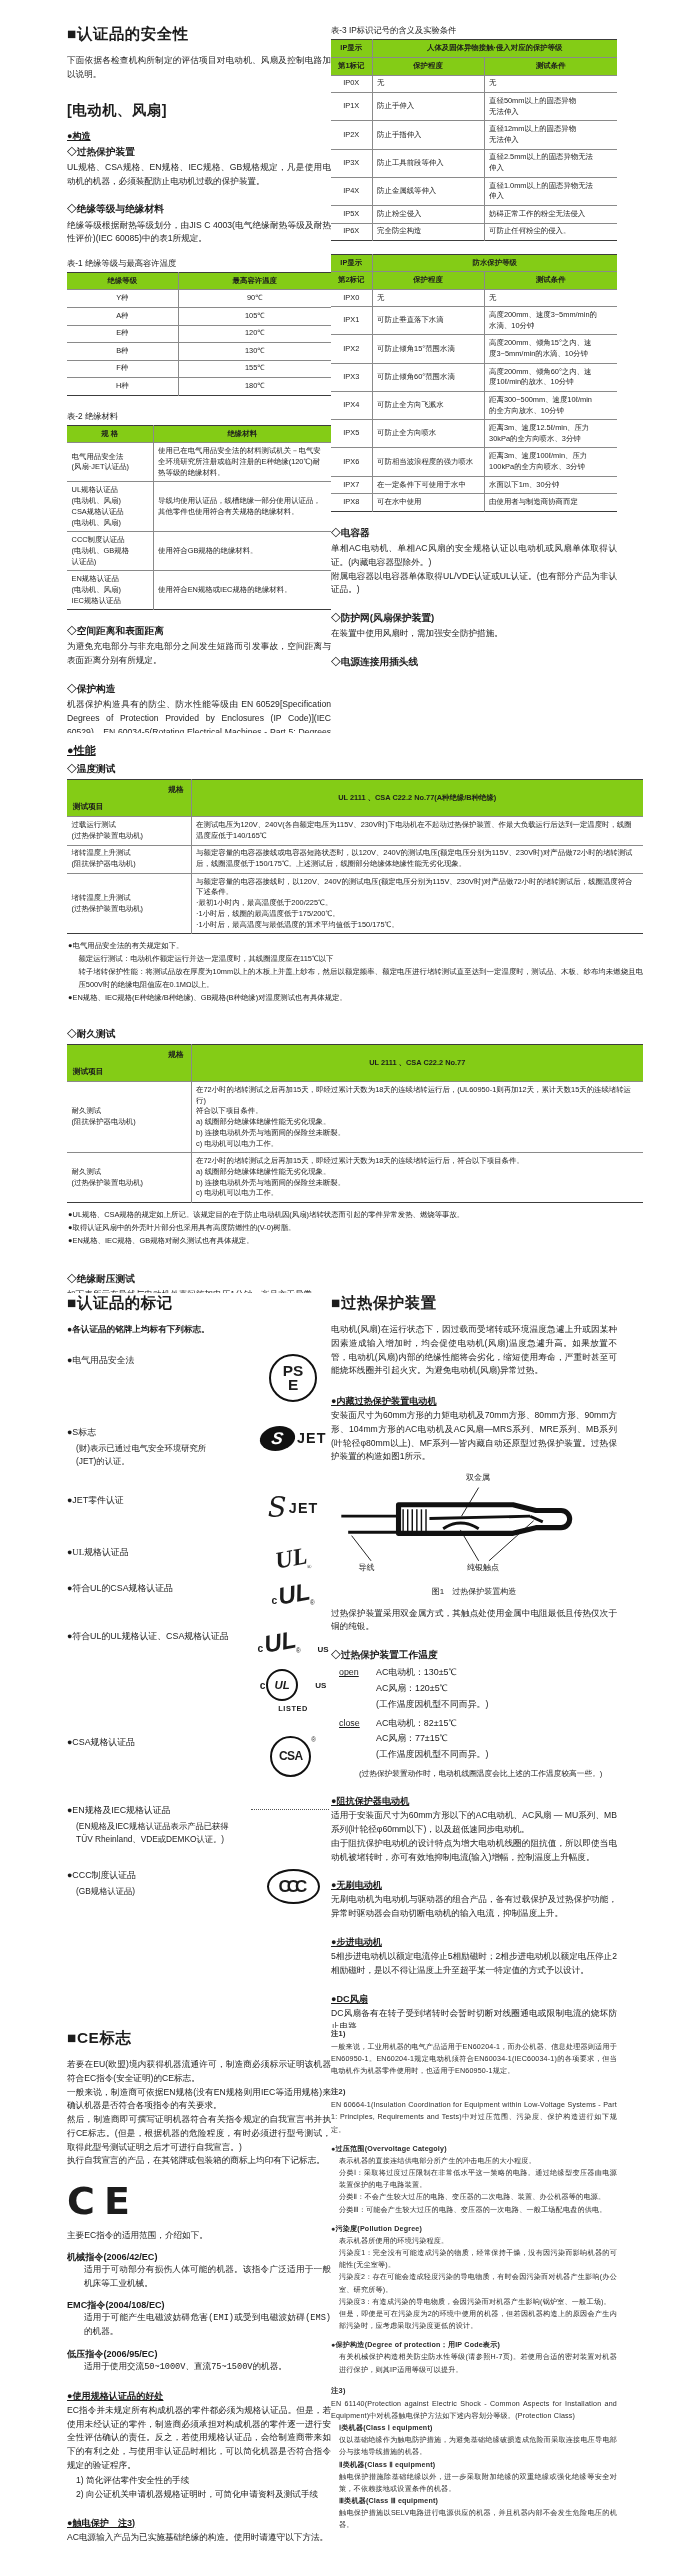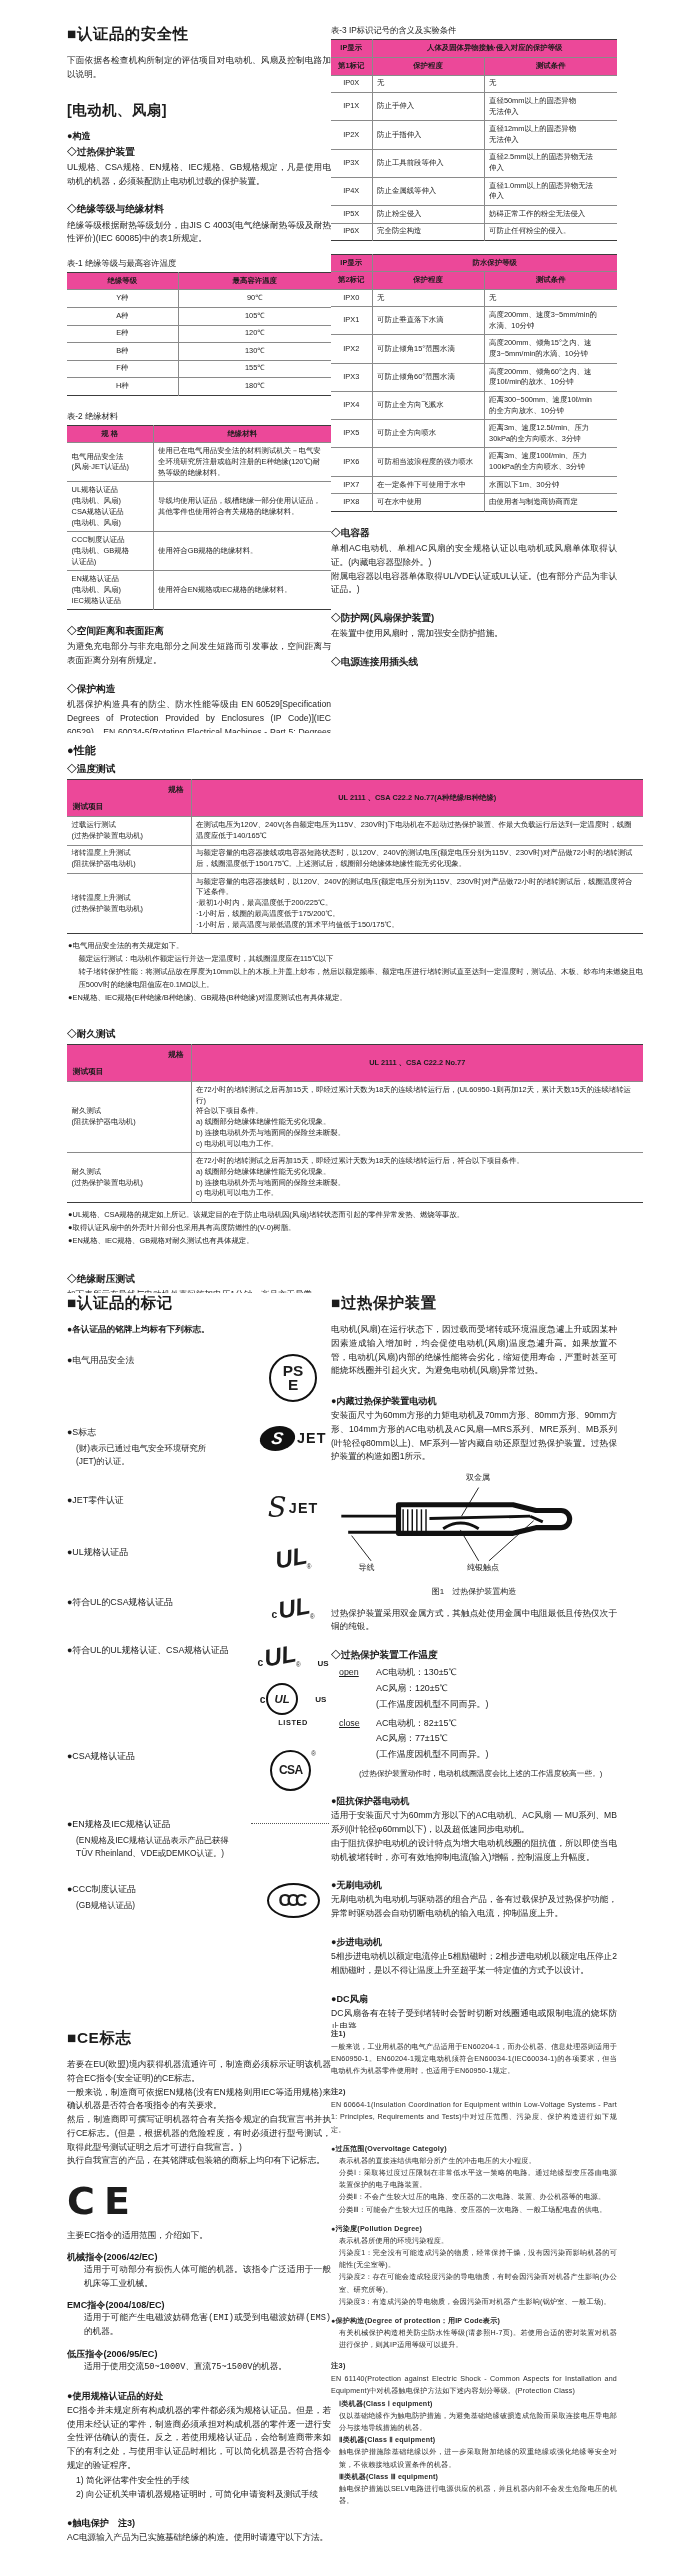--- a/index.html
+++ b/index.html
@@ -11,29 +11,29 @@
   }
   .page { padding:24px 34px 23px 67px; }
   .sec { overflow:hidden; }
   .cols { display:flex; }
   .colL { width:264px; flex:none; }
   .colR { width:286px; flex:none; }
 
   .h1 { font-size:15.4px; font-weight:bold; letter-spacing:0.6px; margin-bottom:9.1px; }
   .h2 { font-size:9.7px; font-weight:bold; margin:12.6px 0 2.3px; }
   .h2.first { margin-top:15px; }
-  .h3 { font-size:9.1px; font-weight:bold; margin:10.3px 0 1.1px; }
+  .h3 { font-size:9.1px; font-weight:bold; margin:10.3px 0 1.1px;text-decoration:underline; }
   p.t { font-size:8.6px; line-height:1.6; text-align:justify; }
   .pre { white-space:pre-line; }
   .tbl-title { font-size:8.3px; margin:11.4px 0 3.4px; }
 
   table.tb { border-collapse:collapse; width:100%; font-size:7.4px;
     border-top:1.1px solid #3c3c3c; border-bottom:1.1px solid #3c3c3c; }
   table.tb th, table.tb td { border:0.6px solid #8a8a8a; padding:2.9px 4.6px; vertical-align:middle; line-height:1.45; }
-  table.tb th { background:#ec4899; font-weight:bold; text-align:center; }
+  table.tb th { background:#84cc16; font-weight:bold; text-align:center; }
   table.tb th:first-child, table.tb td:first-child { border-left:none; }
   table.tb th:last-child, table.tb td:last-child { border-right:none; }
   table.tb tr:first-child th { border-top:none; }
   table.tb tr:last-child td { border-bottom:none; }
   .cc { text-align:center; }
 
   
   .diag { position:relative; width:124px; height:37px; padding:0 !important;
     background:#e9e9e9 linear-gradient(to bottom right, rgba(0,0,0,0) calc(50% - 0.6px), #777 calc(50% - 0.6px), #777 calc(50% + 0px), rgba(0,0,0,0) calc(50% + 0.6px)); }
   .diag .dt { position:absolute; top:4px; right:6.9px; font-weight:bold; font-size:7.7px; }
@@ -457,21 +457,21 @@
           </div>
         <div class="leader"></div>
         <div class="mglyph">
             <div class="mk-jet">
           <span class="jet-s">S</span>
           <span class="jet-word">JET</span>
         </div>
           </div>
       </div>
 
-      <div class="mrow" style="margin-bottom:26px;">
+      <div class="mrow" style="margin-bottom:12px;font-family:Liberation Serif, serif;">
         <div class="mlab">
             <p class="mlabel">●UL规格认证品</p>
           </div>
         <div class="leader"></div>
         <div class="mglyph">
             <div class="mk-ul">
           <span class="ul-txt">UL</span>
           <sup class="reg">®</sup>
         </div>
           </div>
@@ -676,20 +676,21 @@
       <p class="ind1">表示机器的直接连结供电部分所产生的冲击电压的大小程度。</p>
       <p class="ind2">分类Ⅰ：采取将过度过压限制在非常低水平这一策略的电路。通过绝缘型变压器由电源装置保护的电子电路装置。</p>
       <p class="ind2">分类Ⅱ：不会产生较大过压的电路、变压器的二次电路、装置、办公机器等的电源。</p>
       <p class="ind2">分类Ⅲ：可能会产生较大过压的电路、变压器的一次电路、一般工场配电盘的供电。</p>
 
       <p class="bullet">●污染度(Pollution Degree)</p>
       <p class="ind1">表示机器所使用的环境污染程度。</p>
       <p class="ind2">污染度1：完全没有可能造成污染的物质，经常保持干燥，没有因污染而影响机器的可能性(无尘室等)。</p>
       <p class="ind2">污染度2：存在可能会造成轻度污染的导电物质，有时会因污染而对机器产生影响(办公室、研究所等)。</p>
       <p class="ind2">污染度3：有造成污染的导电物质，会因污染而对机器产生影响(锅炉室、一般工场)。</p>
+      <p class="ind1">但是，即使是可在污染度为2的环境中使用的机器，但若因机器构造上的原因会产生内部污染时，应考虑采取污染度更低的设计。</p>
 
       <p class="bullet">●保护构造(Degree of protection：用IP Code表示)</p>
       <p class="ind1">有关机械保护构造相关防尘防水性等级(请参照H-7页)。若使用合适的密封装置对机器进行保护，则其IP适用等级可以提升。</p>
 
       <p class="nh">注3)</p>
       <p>EN 61140(Protection against Electric Shock - Common Aspects for Installation and Equipment)中对机器触电保护方法如下述内容划分等级。(Protection Class)</p>
       <p class="ind1" style="font-weight:bold;">Ⅰ类机器(Class Ⅰ equipment)</p>
       <p class="ind1">仅以基础绝缘作为触电防护措施，为避免基础绝缘破损造成危险而采取连接电压导电部分与接地导线措施的机器。</p>
       <p class="ind1" style="font-weight:bold;">Ⅱ类机器(Class Ⅱ equipment)</p>
       <p class="ind1">触电保护措施除基础绝缘以外，进一步采取附加绝缘的双重绝缘或强化绝缘等安全对策，不依赖接地或设置条件的机器。</p>

